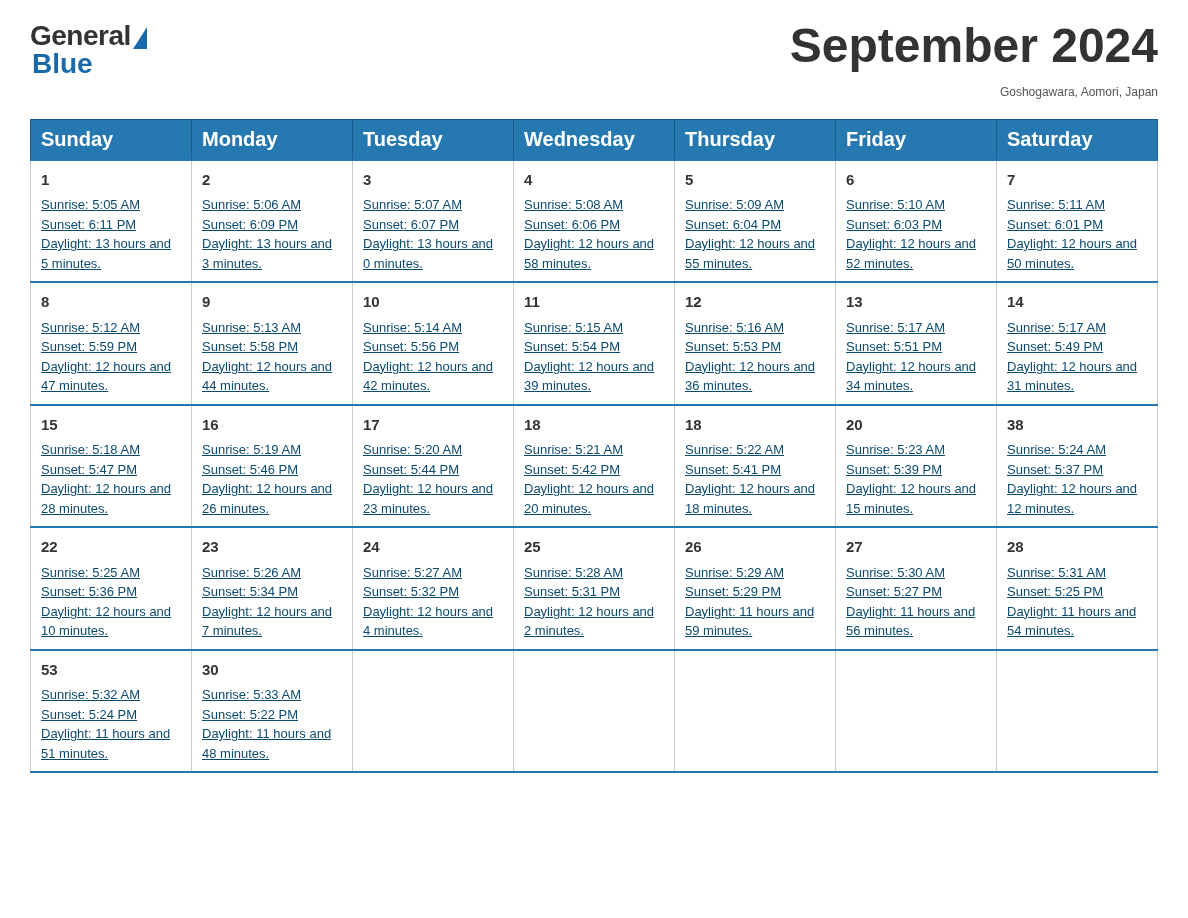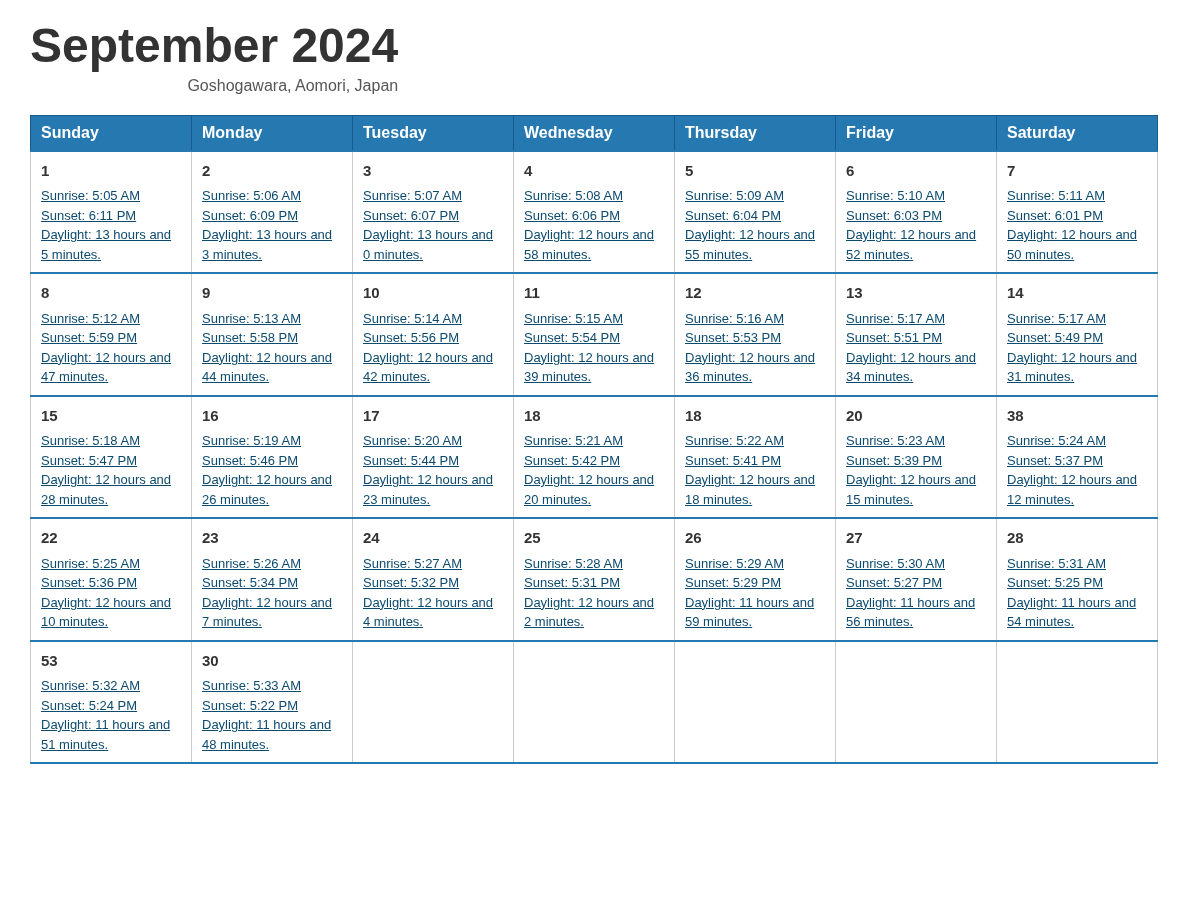--- a/index.html
+++ b/index.html
@@ -50,33 +50,33 @@
       text-align: right;
     }
     .month-title {
       font-size: 48px;
       font-weight: bold;
       color: #333;
       line-height: 1.1;
       text-align: center;
     }
     .location {
-      font-size: 16px;
+      font-size: 12px;
       color: #555;
-      margin-top: 4px;
+      margin-top: 12px;
     }
     .calendar {
       width: 100%;
       border-collapse: collapse;
       border: 1px solid #999;
     }
     .calendar th {
       background-color: #2678b0;
       color: #fff;
-      font-size: 16px;
+      font-size: 20px;
       font-weight: bold;
       padding: 8px 10px;
       text-align: left;
       border: 1px solid #1a5a8a;
       margin-top: 28px;
     }
     .calendar td {
       vertical-align: top;
       padding: 8px 10px;
       border: 1px solid #ccc;
@@ -100,20 +100,27 @@
       text-decoration: underline;
     }
     .empty-cell {
       background: #fff;
     }
   </style>
 </head>
 <body>
 
 <div class="header">
+  <div class="logo">
+    <div class="logo-top">
+      <span class="logo-general">General</span>
+      <div class="logo-triangle"></div>
+    </div>
+    <span class="logo-blue">Blue</span>
+  </div>
   <div class="title-section">
     <div class="month-title">September 2024</div>
     <div class="location">Goshogawara, Aomori, Japan</div>
   </div>
 </div>
 
 <table class="calendar">
   <thead>
     <tr>
     <th>Sunday</th>

